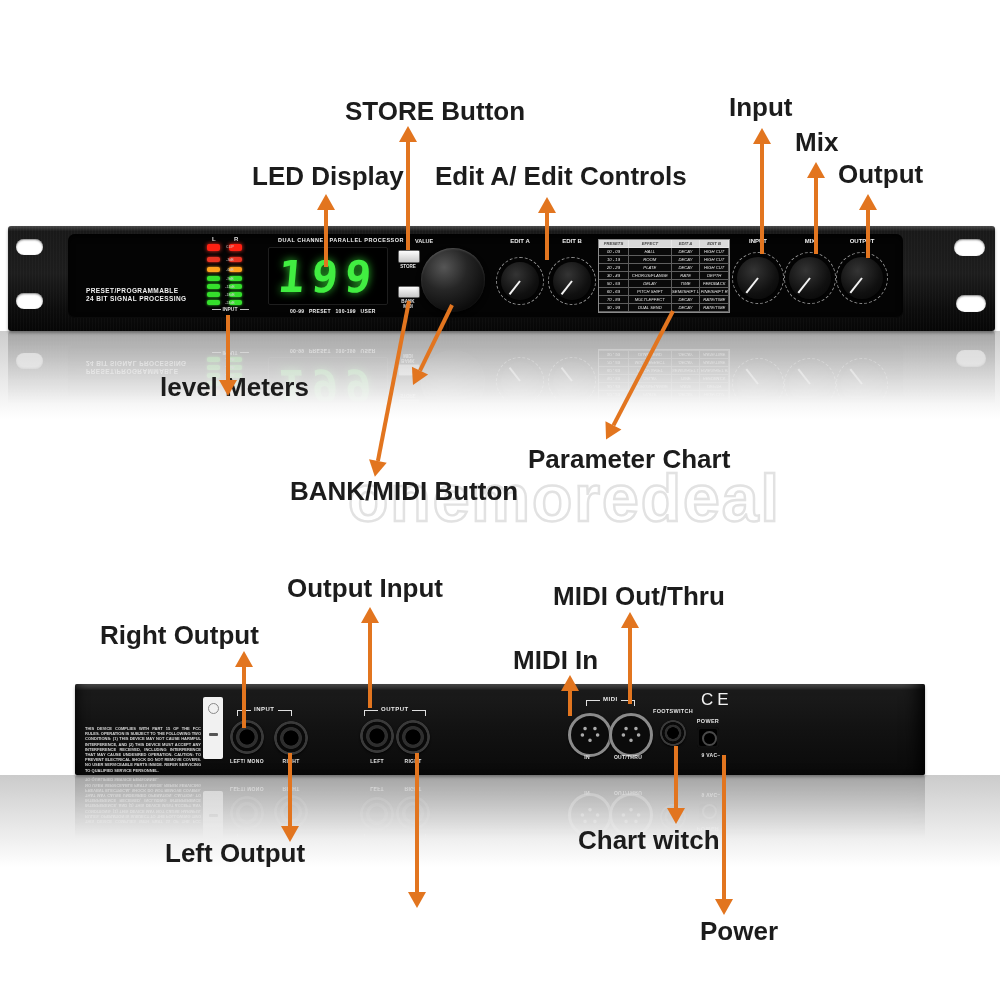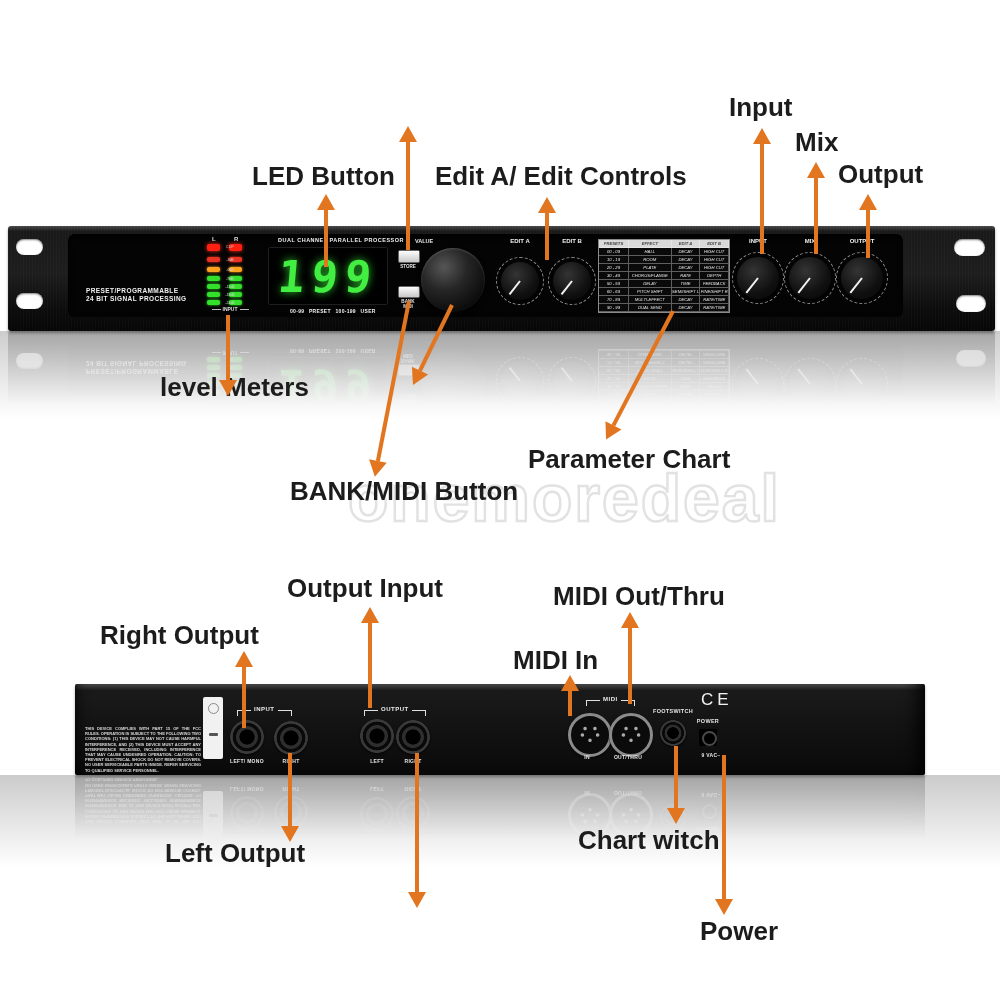--- a/index.html
+++ b/index.html
@@ -234,21 +234,22 @@
           <i class="ptr"></i>
       </div>
       <div class="wtx knob-lbl" style="left:764px;top:4px;">OUTPUT</div>
       <div class="knob" style="left:773px;top:23px;width:42px;height:42px;">
         <i class="tks"></i>
           <i class="ptr"></i>
       </div>
     </div>
   </div>
 
-  <div class="lbl" style="left:252px;top:161px;">LED Button</div>
+  <div class="lbl" style="left:345px;top:96px;">STORE Button</div>
+  <div class="lbl" style="left:252px;top:161px;">LED Display</div>
   <div class="lbl" style="left:435px;top:161px;">Edit A/ Edit Controls</div>
   <div class="lbl" style="left:729px;top:92px;">Input</div>
   <div class="lbl" style="left:795px;top:127px;">Mix</div>
   <div class="lbl" style="left:838px;top:159px;">Output</div>
   <div class="lbl" style="left:160px;top:372px;">level Meters</div>
   <div class="lbl" style="left:290px;top:476px;">BANK/MIDI Button</div>
   <div class="lbl" style="left:528px;top:444px;">Parameter Chart</div>
 
   <div class="arr up" style="left:400px;top:126px;height:124px;">
       <i class="hd"></i>

